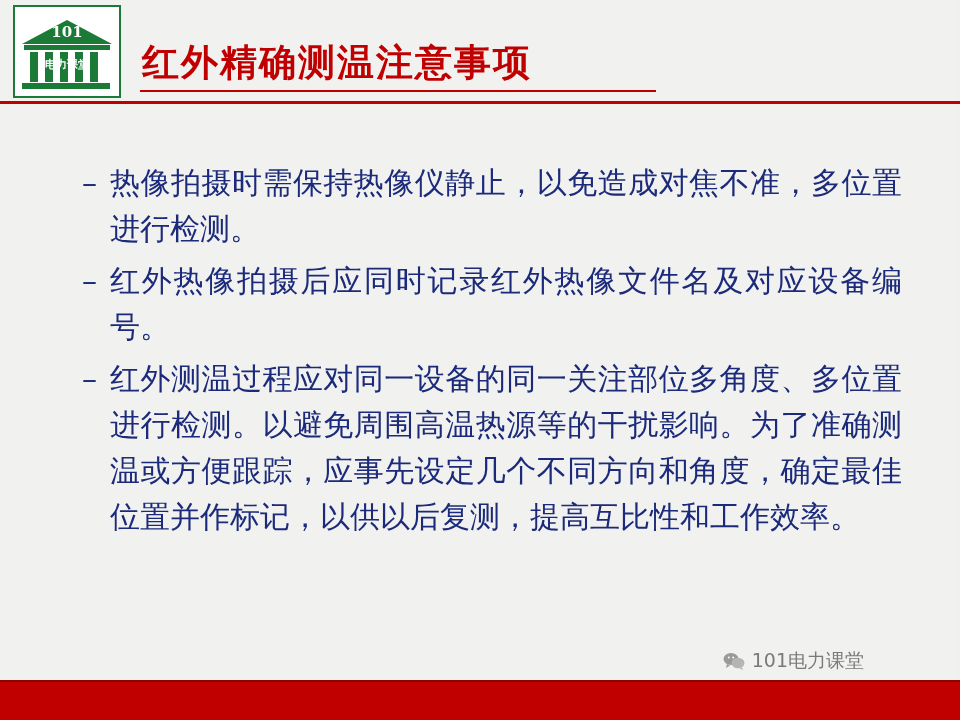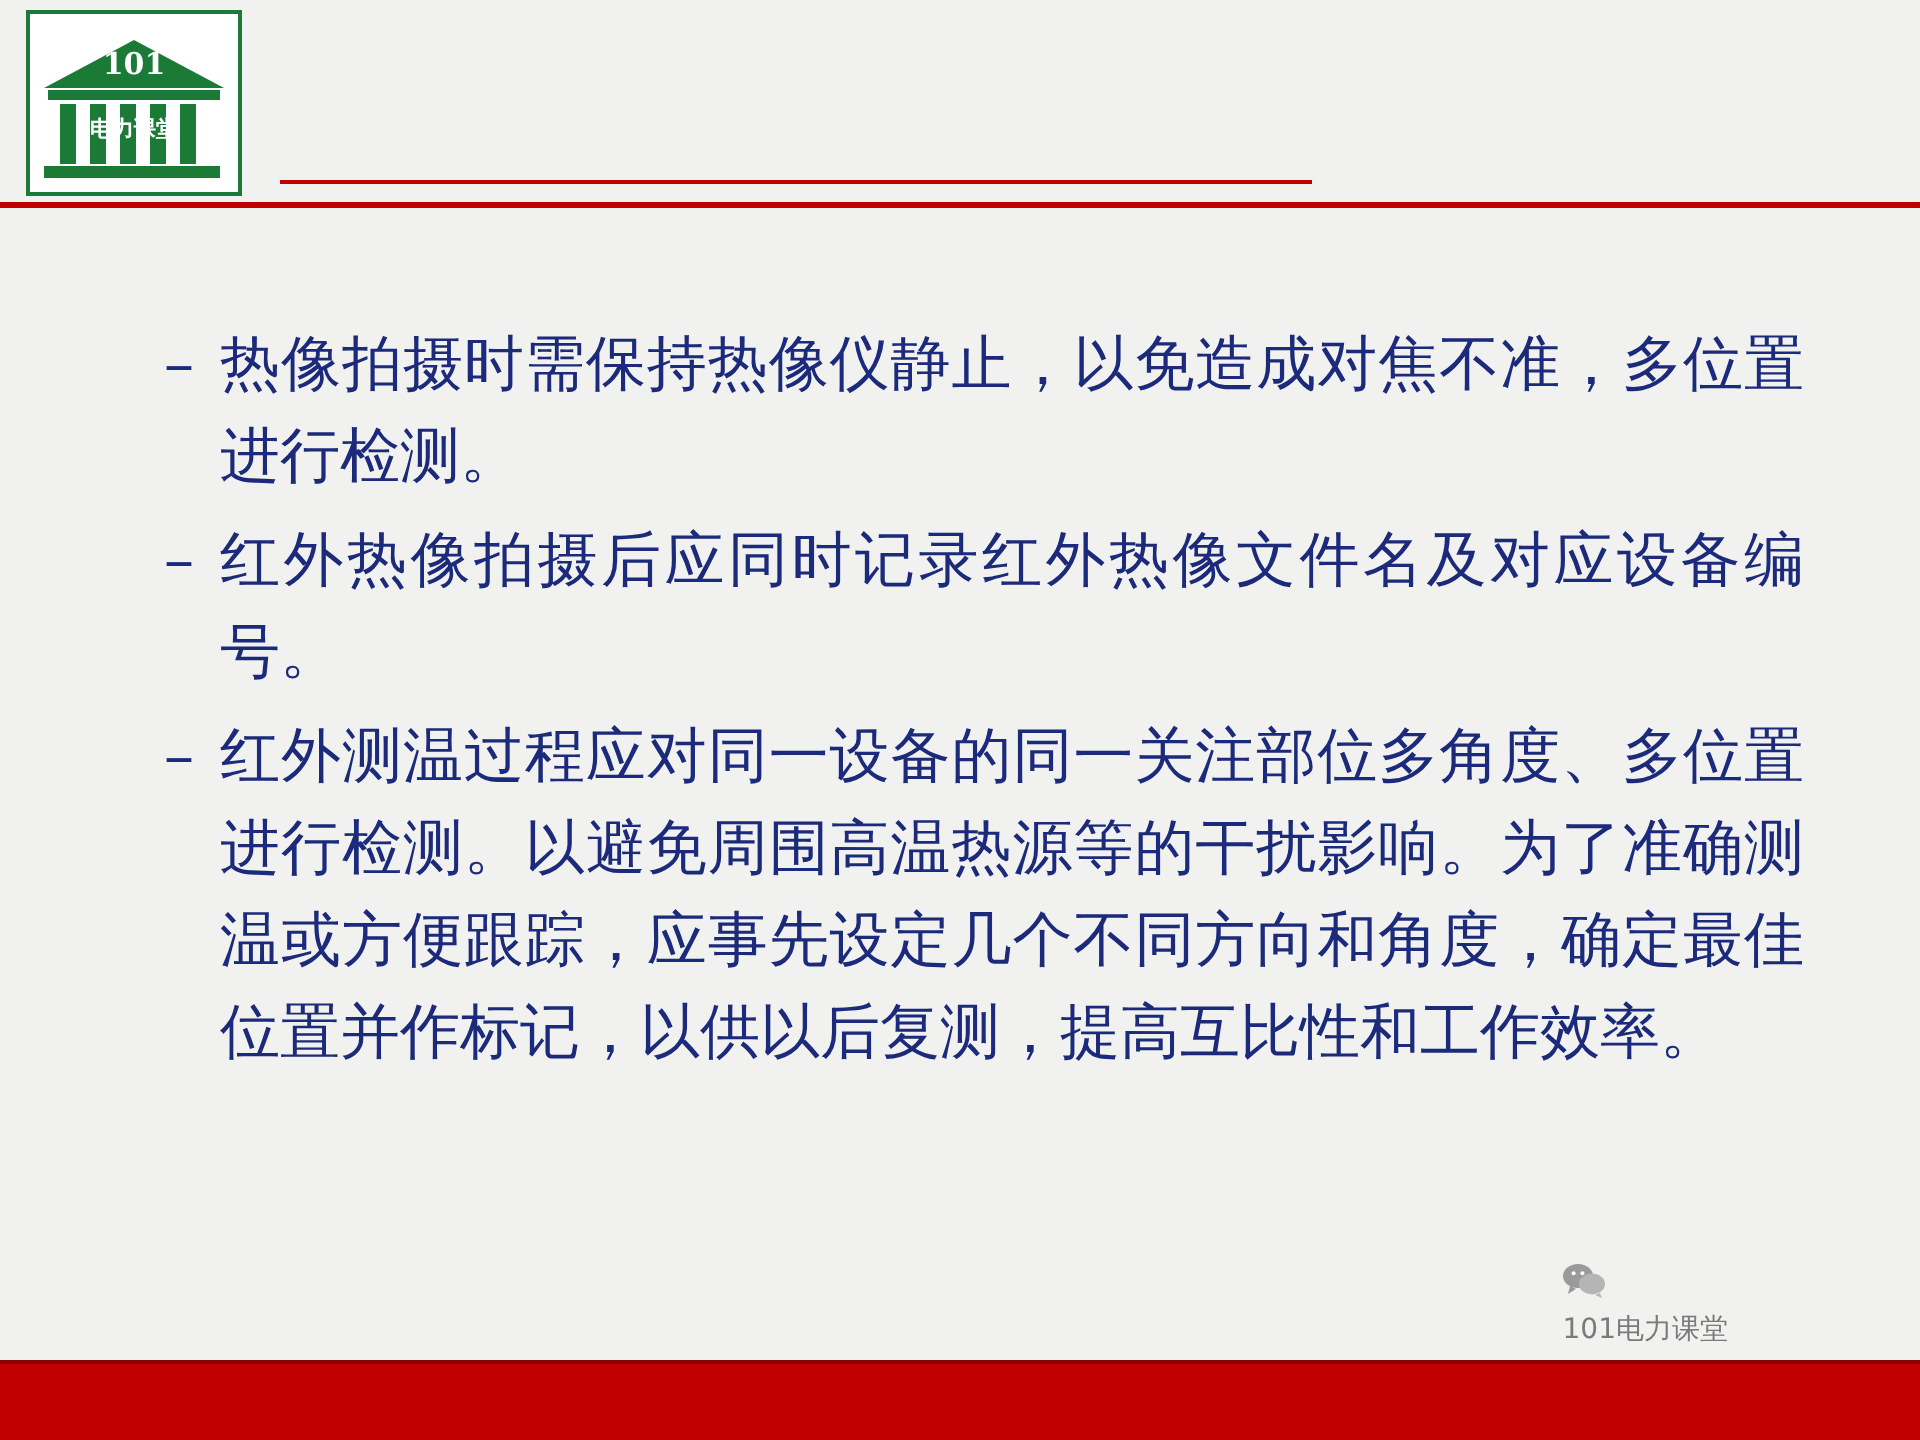--- a/index.html
+++ b/index.html
@@ -114,25 +114,25 @@
     bottom: 38px;
     width: 960px;
     height: 2px;
     background: #8f0000;
   }
   .wechat-mark {
     position: absolute;
     right: 92px;
     bottom: 46px;
     display: flex;
+    align-items: center;
     gap: 7px;
     color: #7a7a7a;
-    font-size: 14px;
+    font-size: 19px;
     font-family: "DejaVu Sans", "Liberation Sans", sans-serif;
-    flex-direction: column;
   }
   .wechat-icon svg { display: block; }
   .watermark {
     position: absolute;
     right: 14px;
     bottom: 2px;
     width: 150px;
     text-align: right;
     line-height: 1.05;
   }
@@ -177,20 +177,21 @@
         <rect x="63" y="48" width="8" height="30" fill="#1b7a36"></rect>
         <rect x="78" y="48" width="8" height="30" fill="#1b7a36"></rect>
 
         <rect x="10" y="79" width="88" height="6" fill="#1b7a36"></rect>
 
         <text x="55" y="33" font-family="DejaVu Serif, serif" font-size="15" font-weight="bold" fill="#ffffff" text-anchor="middle">101</text>
         <text x="55" y="64" font-family="DejaVu Serif, serif" font-size="11" font-weight="bold" fill="#ffffff" text-anchor="middle">电力课堂</text>
       </svg>
     </div>
 
+    <div class="title">红外精确测温注意事项</div>
     <div class="title-underline"></div>
     <div class="header-rule"></div>
   </div>
 
   <div class="content">
 
     <div class="bullet">
       <span class="dash">–</span>
       <span class="btext">热像拍摄时需保持热像仪静止，以免造成对焦不准，多位置进行检测。</span>
     </div>

